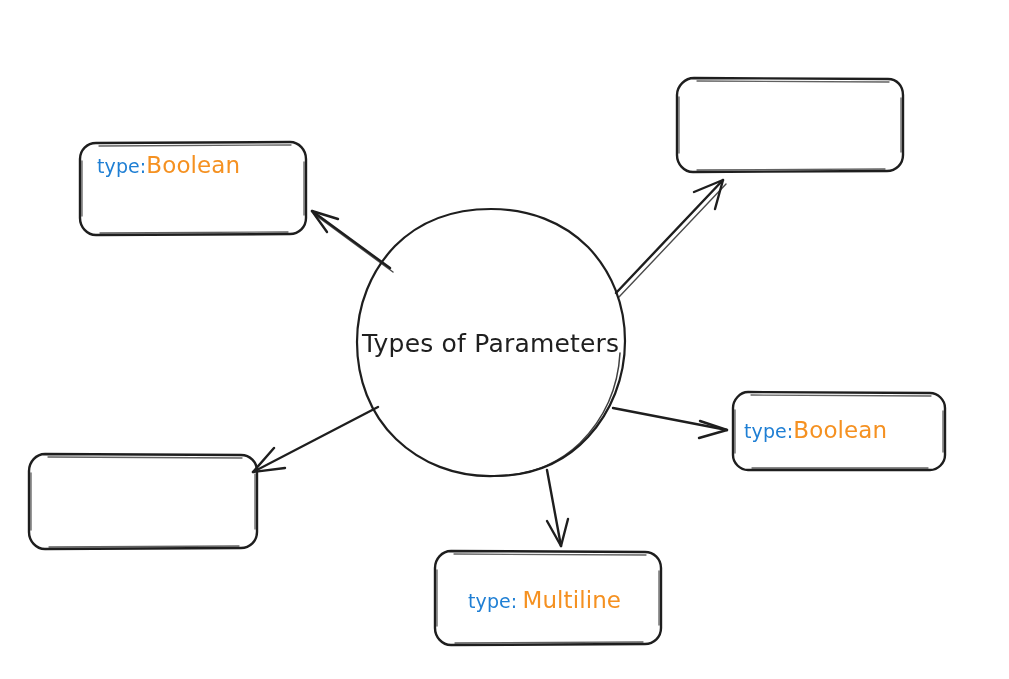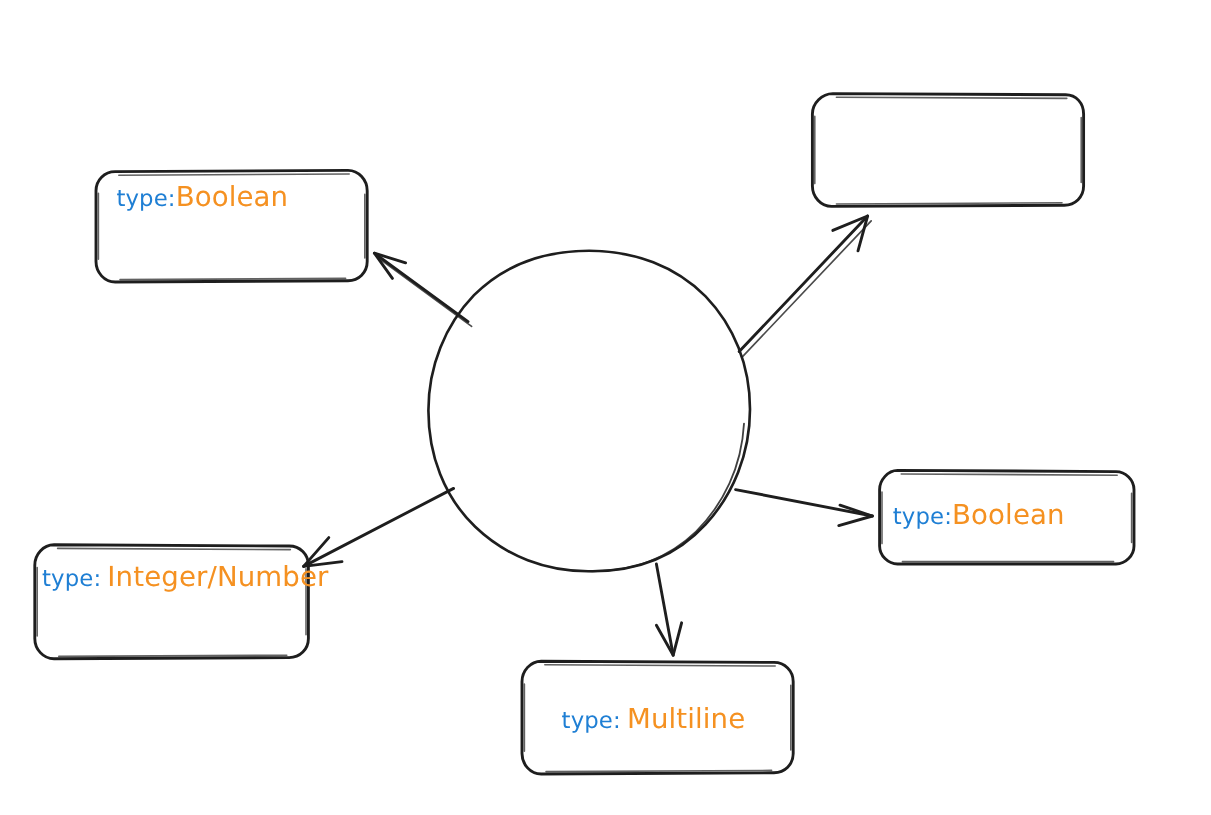--- a/index.html
+++ b/index.html
@@ -135,29 +135,27 @@
       </g>
 
       <g stroke-width="2.4">
         <path d="M547 470 L561 546"></path>
         <path d="M561 546 L547 521 M561 546 L568 519"></path>
       </g>
 
     </g>
   </svg>
 
+  <div class="center-label" id="label-center">Types of Parameters</div>
 
   <div class="node-label" id="label-string">
     <span class="key">type:</span><span class="val">Boolean</span>
   </div>
 
 
-  <div class="node-label" id="label-integer">
-    <span class="key">type:</span><span>&nbsp;</span><span class="val">Integer/Number</span>
-  </div>
 
   <div class="node-label" id="label-password">
     <span class="key">type:</span><span class="val">Boolean</span>
   </div>
 
   <div class="node-label" id="label-multiline">
     <span class="key">type:</span><span>&nbsp;</span><span class="val">Multiline</span>
   </div>
 
 </div>

